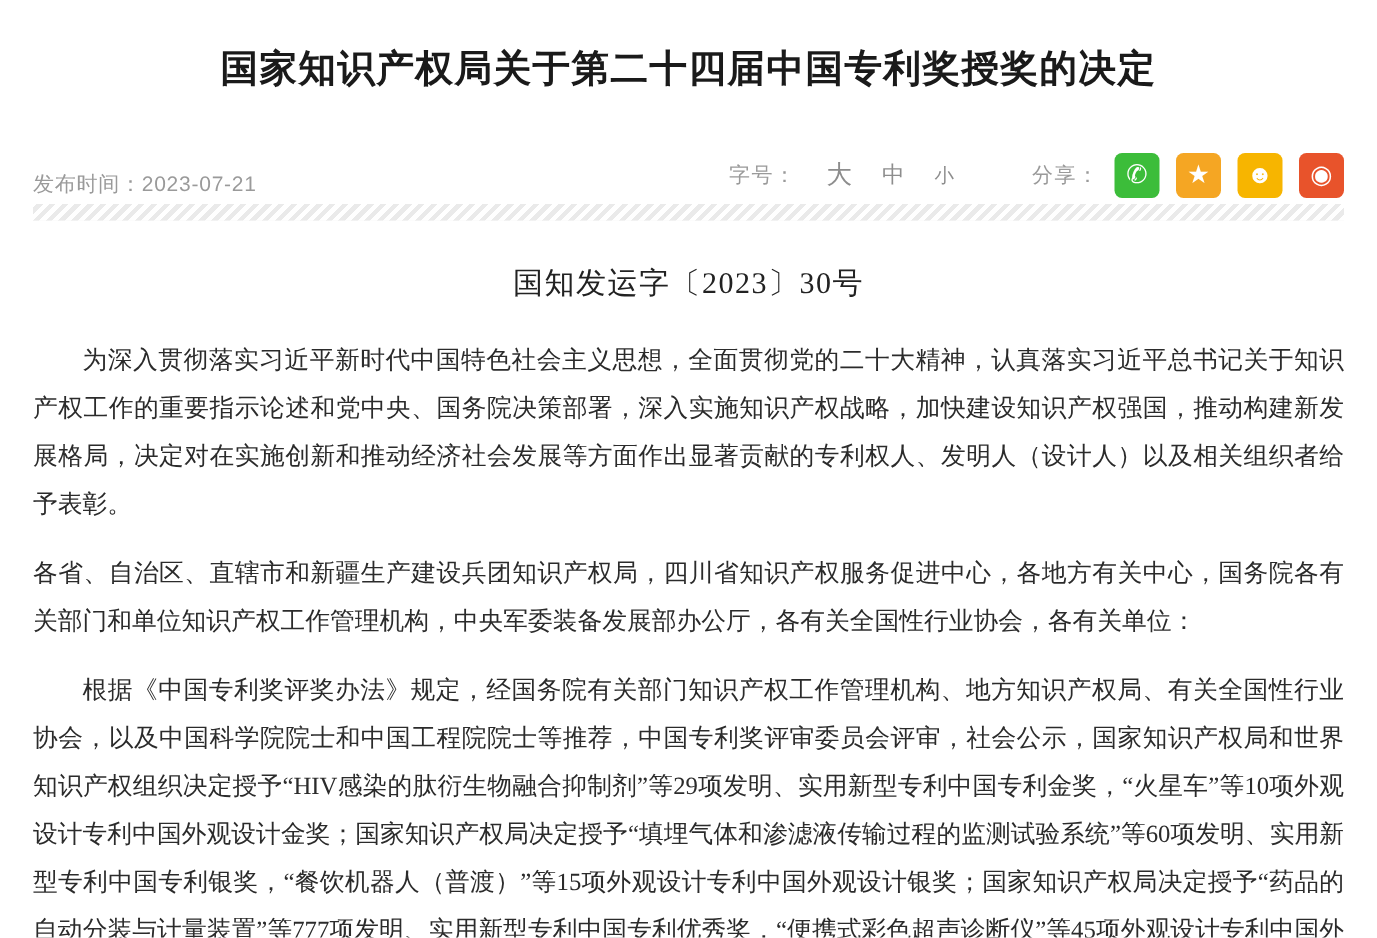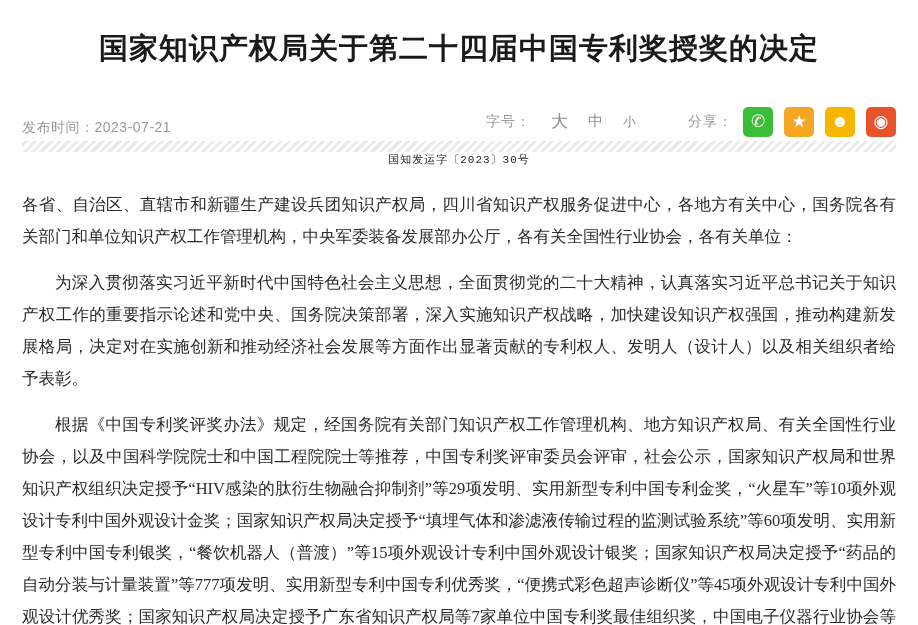--- a/index.html
+++ b/index.html
@@ -15,21 +15,21 @@
     overflow: hidden;
   }
   .page {
     position: relative;
     width: 918px;
     height: 625px;
     box-sizing: border-box;
   }
   .title {
     text-align: center;
-    font-size: 29px;
+    font-size: 25px;
     font-weight: bold;
     color: #1a1a1a;
     letter-spacing: 1px;
     padding: 12px 40px 10px 40px;
     line-height: 34px;
   }
   .meta-bar {
     display: flex;
     align-items: flex-end;
     padding: 4px 22px 0 22px;
@@ -106,24 +106,25 @@
     background-image: repeating-linear-gradient(
       -45deg,
       #ffffff 0px,
       #ffffff 3px,
       #eaeaea 3px,
       #eaeaea 6px
     );
   }
   .doc-number {
     text-align: center;
-    font-size: 11px;
+    font-size: 20px;
     color: #222222;
+    margin-top: 28px;
     letter-spacing: 1px;
-    font-family: Liberation Mono, monospace;
+    font-family: Liberation Serif, serif;
   }
   .body-text {
     padding: 0 22px;
     margin-top: 22px;
   }
   .para {
     font-size: 16.5px;
     line-height: 32px;
     color: #2b2b2b;
     text-align: justify;
@@ -162,18 +163,18 @@
         <span class="share-icon si-weibo">◉</span>
       </div>
     </div>
   </div>
 
   <div class="divider-strip"></div>
 
   <div class="doc-number">国知发运字〔2023〕30号</div>
 
   <div class="body-text">
+    <p class="para indent">为深入贯彻落实习近平新时代中国特色社会主义思想，全面贯彻党的二十大精神，认真落实习近平总书记关于知识产权工作的重要指示论述和党中央、国务院决策部署，深入实施知识产权战略，加快建设知识产权强国，推动构建新发展格局，决定对在实施创新和推动经济社会发展等方面作出显著贡献的专利权人、发明人（设计人）以及相关组织者给予表彰。</p>
     <p class="para">各省、自治区、直辖市和新疆生产建设兵团知识产权局，四川省知识产权服务促进中心，各地方有关中心，国务院各有关部门和单位知识产权工作管理机构，中央军委装备发展部办公厅，各有关全国性行业协会，各有关单位：</p>
-    <p class="para indent">为深入贯彻落实习近平新时代中国特色社会主义思想，全面贯彻党的二十大精神，认真落实习近平总书记关于知识产权工作的重要指示论述和党中央、国务院决策部署，深入实施知识产权战略，加快建设知识产权强国，推动构建新发展格局，决定对在实施创新和推动经济社会发展等方面作出显著贡献的专利权人、发明人（设计人）以及相关组织者给予表彰。</p>
     <p class="para indent">根据《中国专利奖评奖办法》规定，经国务院有关部门知识产权工作管理机构、地方知识产权局、有关全国性行业协会，以及中国科学院院士和中国工程院院士等推荐，中国专利奖评审委员会评审，社会公示，国家知识产权局和世界知识产权组织决定授予“HIV感染的肽衍生物融合抑制剂”等29项发明、实用新型专利中国专利金奖，“火星车”等10项外观设计专利中国外观设计金奖；国家知识产权局决定授予“填埋气体和渗滤液传输过程的监测试验系统”等60项发明、实用新型专利中国专利银奖，“餐饮机器人（普渡）”等15项外观设计专利中国外观设计银奖；国家知识产权局决定授予“药品的自动分装与计量装置”等777项发明、实用新型专利中国专利优秀奖，“便携式彩色超声诊断仪”等45项外观设计专利中国外观设计优秀奖；国家知识产权局决定授予广东省知识产权局等7家单位中国专利奖最佳组织奖，中国电子仪器行业协会等20家单位中国专利奖优秀组织奖，高文等20位院士中国专利奖最佳推荐奖。</p>
   </div>
 
 </div>
 
 </body></html>

